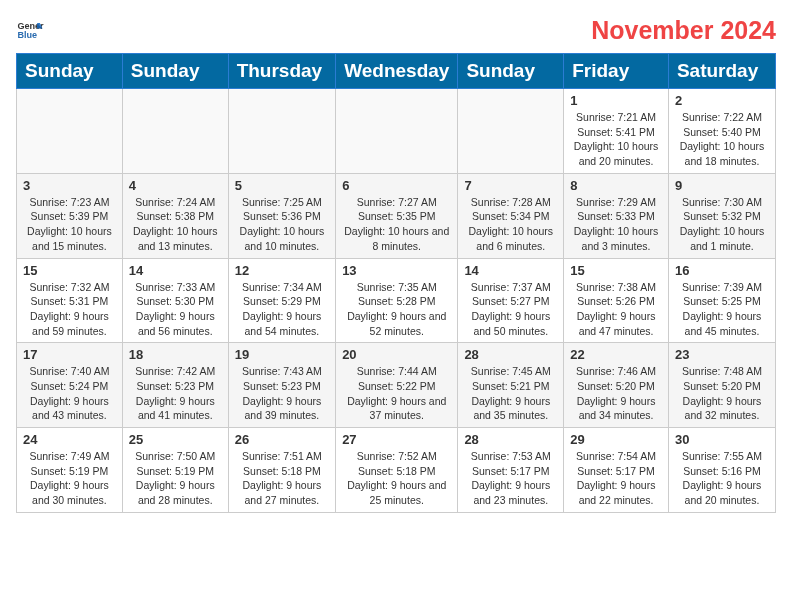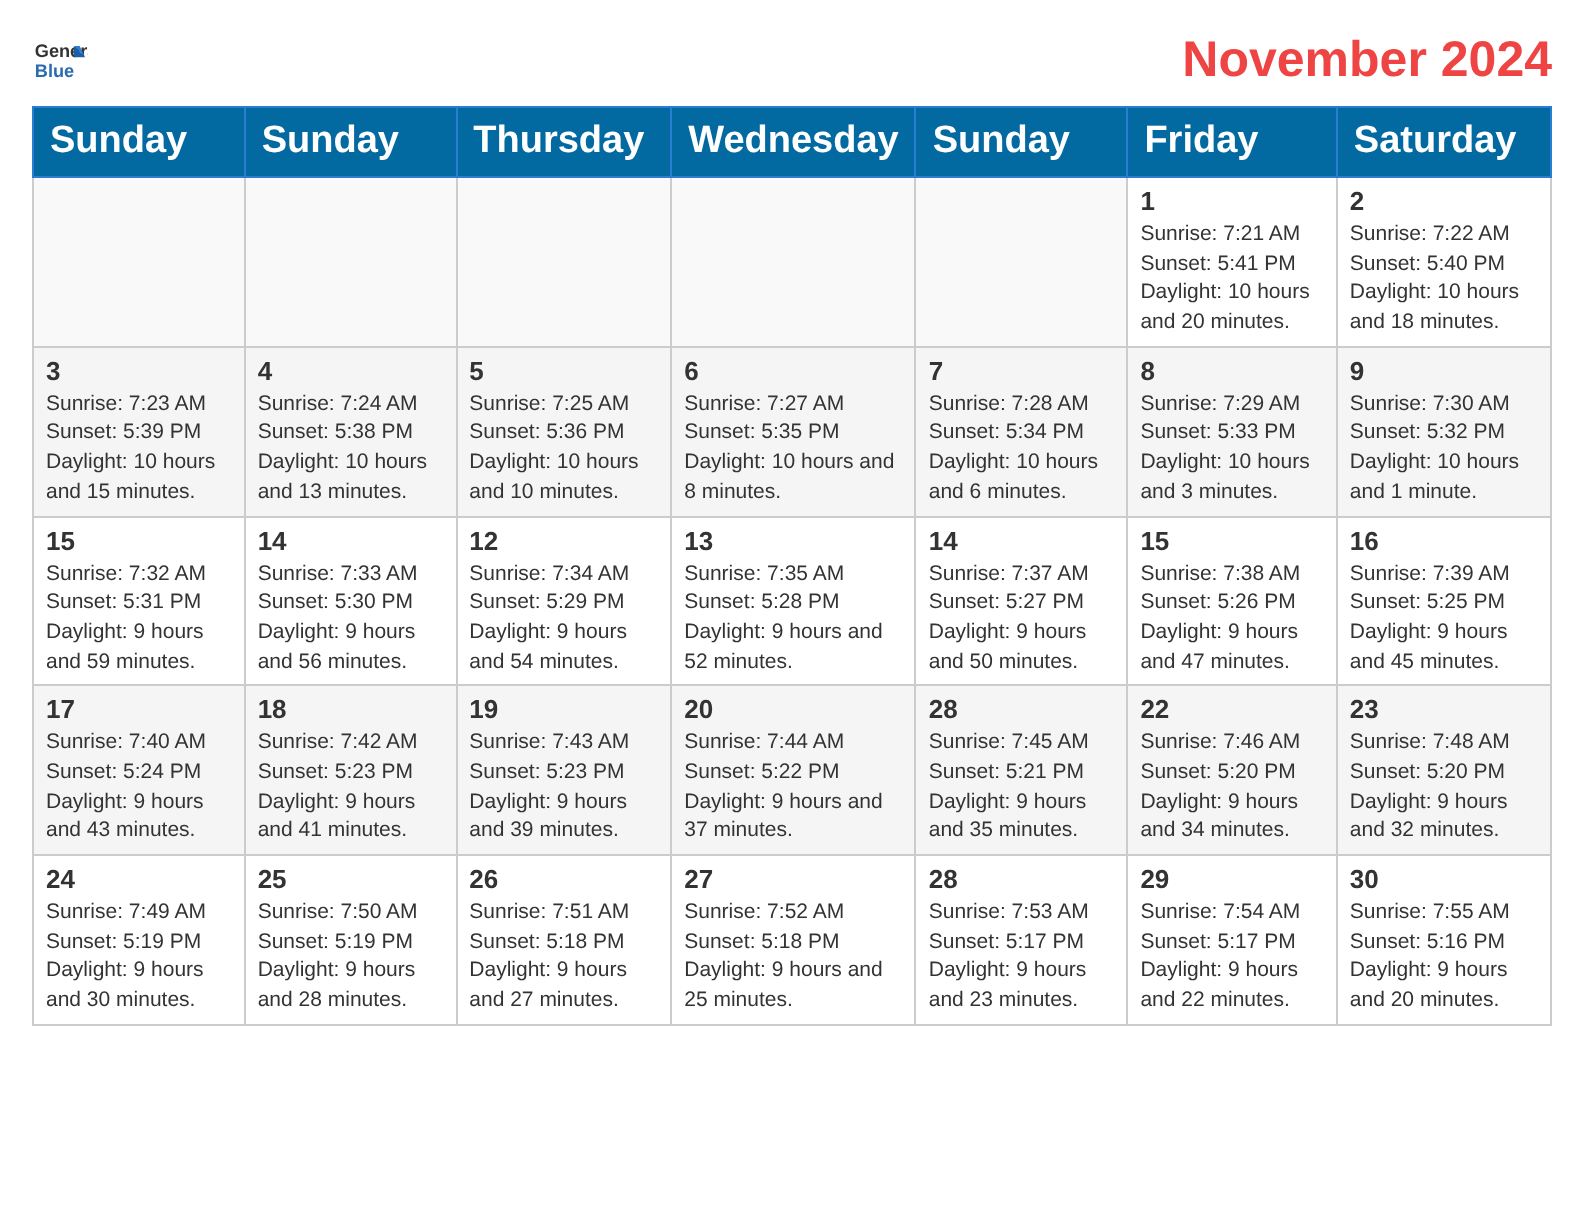--- a/index.html
+++ b/index.html
@@ -65,20 +65,21 @@
     }
     .day-num {
       font-size: 13px;
       font-weight: bold;
       margin-bottom: 2px;
     }
     .day-info {
       font-size: 10.5px;
       line-height: 1.4;
       color: #333;
+      text-align: center;
     }
     tr:nth-child(odd) td:not(.empty) {
       background: #fff;
     }
     tr:nth-child(even) td:not(.empty) {
       background: #f5f5f5;
     }
     
     .row-even td { background: #f0f4f8; }
     .row-odd td { background: #fff; }

